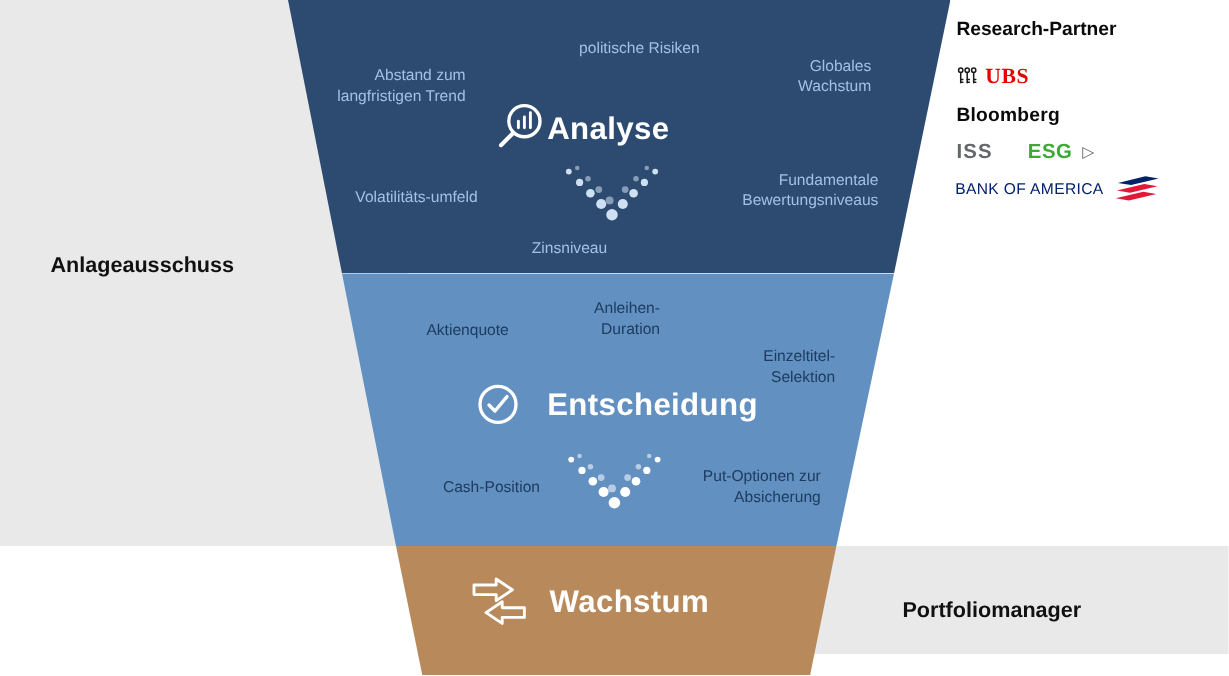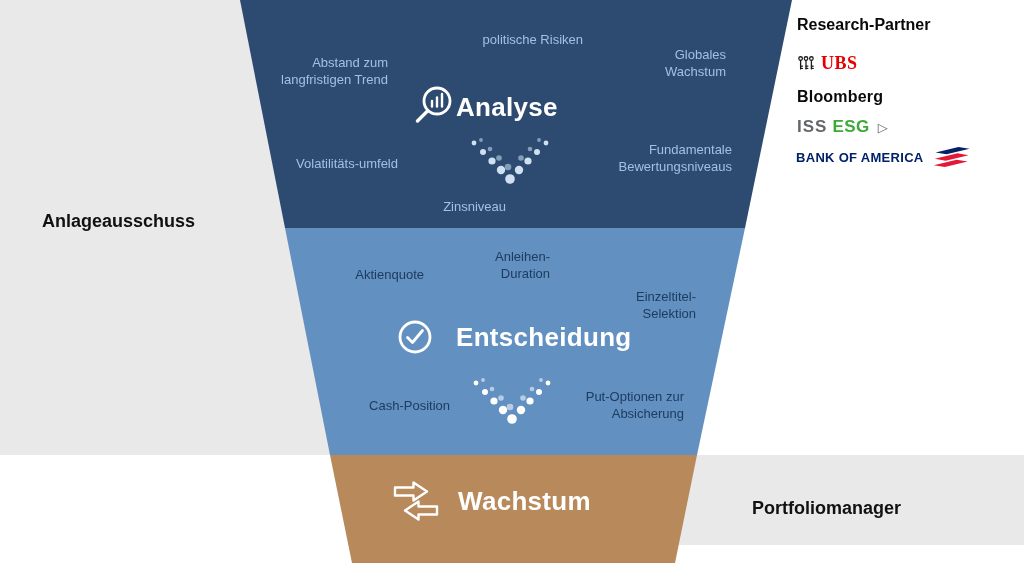--- a/index.html
+++ b/index.html
@@ -22,23 +22,23 @@
   .stage-header{position:absolute;z-index:3;display:flex;align-items:center;}
   .stage-title{color:var(--stage-title-text,#fff);font-size:26px;font-weight:700;letter-spacing:.3px;}
   .hicon{display:flex;align-items:center;}
   .dotv{position:absolute;z-index:3;}
   .research-title{position:absolute;z-index:3;left:797px;top:16px;font-size:16px;font-weight:700;color:#0a0a0a;}
   .logo-row{position:absolute;z-index:3;display:flex;align-items:center;}
   .ubs-text{font-family:Liberation Serif, serif;font-weight:700;font-size:18px;
             color:var(--ubs-red,#e60000);letter-spacing:.5px;text-align:right;}
   .bloomberg-text{font-size:16px;font-weight:700;color:#0a0a0a;letter-spacing:.2px;}
   .iss-text{font-size:17px;font-weight:800;color:var(--iss-gray,#63666b);letter-spacing:1px;text-align:right;}
-  .esg-text{font-size:17px;font-weight:800;color:var(--esg-green,#3daa35);letter-spacing:.5px;}
+  .esg-text{font-size:17px;font-weight:800;color:var(--esg-green,#3daa35);letter-spacing:.5px;margin-left:24px;}
   .esg-arrow{font-size:13px;color:var(--iss-gray,#8a8d90);margin-left:3px;}
-  .bofa-text{font-size:13px;font-weight:700;color:var(--bofa-blue,#012169);letter-spacing:.3px;white-space:nowrap;}
+  .bofa-text{font-size:13px;font-weight:400;color:var(--bofa-blue,#012169);letter-spacing:.3px;white-space:nowrap;}
 </style>
 </head>
 <body>
 
 <div class="canvas">
 
   <div class="band band-left"></div>
   <div class="band band-bottom"></div>
 
   <div class="stage stage-analyse"></div>

